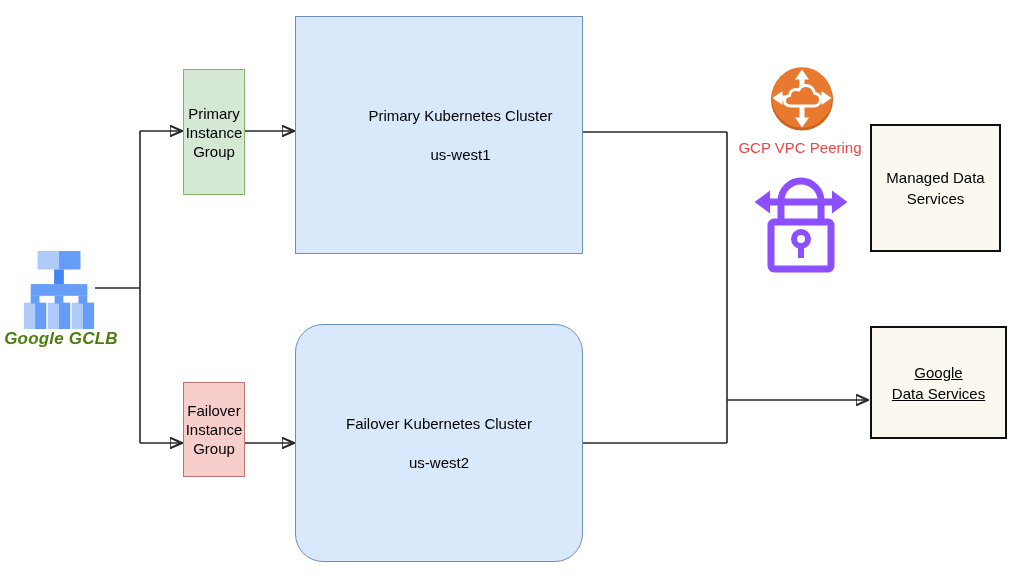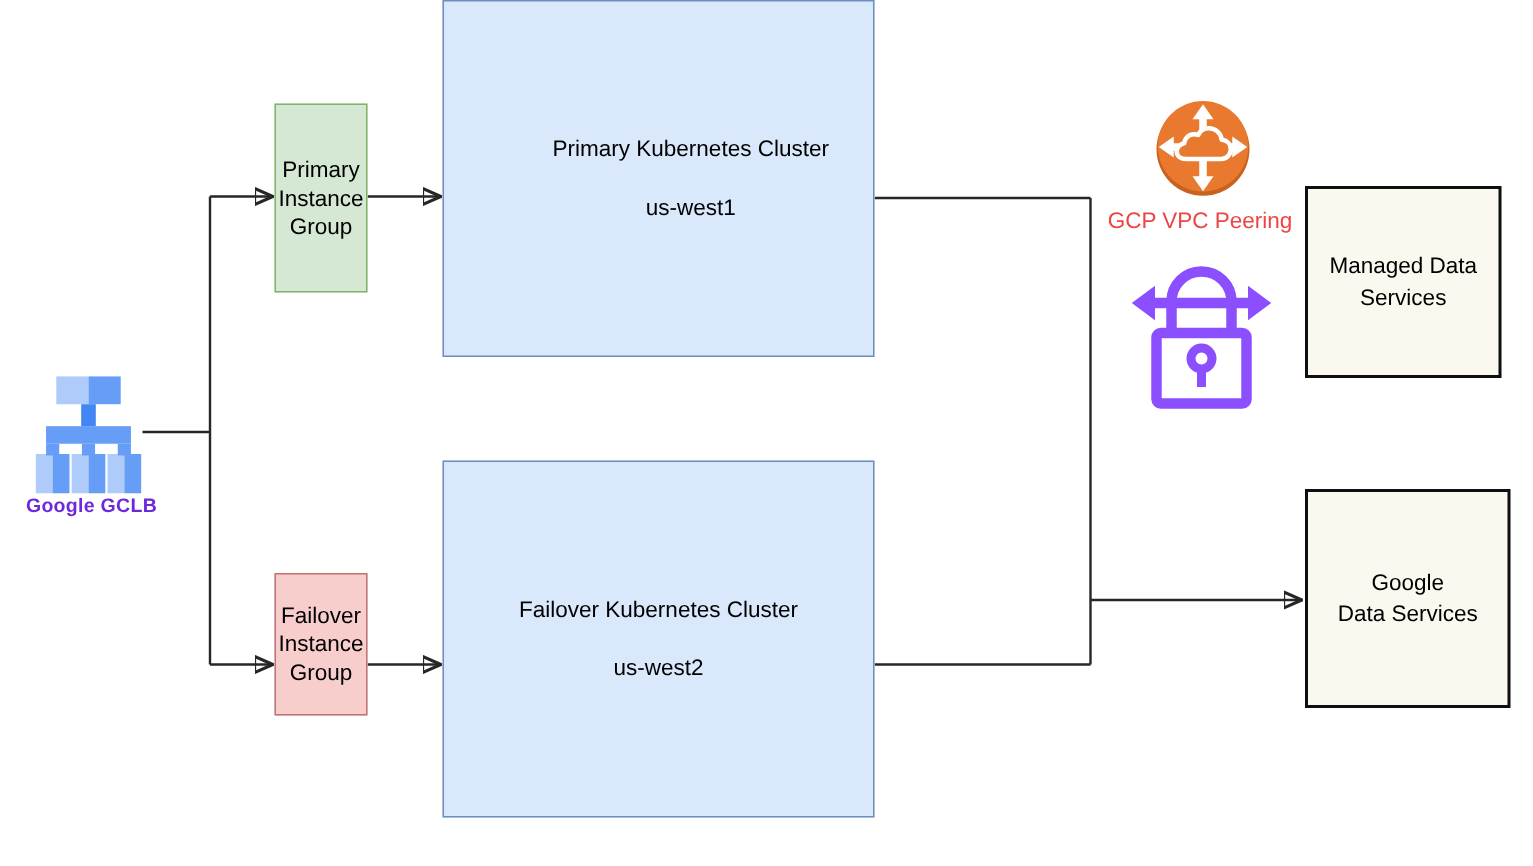--- a/index.html
+++ b/index.html
@@ -28,33 +28,33 @@
     font-size: 15px;
     z-index: 2;
   }
   .node .lbl { white-space: pre-line; }
 
   .ig { line-height: 19px; }
   .ig.primary  { left: 183px; top: 69px;  width: 62px; height: 126px; background: #d5e8d4; border: 1.5px solid #82b366; }
   .ig.failover { left: 183px; top: 382px; width: 62px; height: 95px; background: #f8cecc; border: 1.5px solid #bd7370; }
 
   .cluster { left: 295px; width: 288px; height: 238px; background: #dae8fc; border: 1.5px solid #6c8ebf; gap: 22px; }
-  .cluster.primary  { top: 0; padding-left: 43px; }
-  .cluster.failover { top: 307px; }
+  .cluster.primary  { top: 16px; padding-left: 43px; }
+  .cluster.failover { top: 324px; border-radius: 28px; }
 
   .dsvc { background: #faf8ef; border: 2px solid #0f0f0f; line-height: 21px; }
   .dsvc.managed { left: 870px; top: 124px; width: 131px; height: 128px; }
-  .dsvc.google  { left: 870px; top: 326px; width: 137px; height: 146px; }
+  .dsvc.google  { left: 870px; top: 326px; width: 137px; height: 113px; text-decoration: underline; }
 
   .abs { position: absolute; z-index: 2; }
 
   .gclb-label {
     position: absolute; left: 2px; top: 329px; width: 118px;
-    text-align: center; font-size: 13px; font-weight: bold;
-    color: #6d28d9; z-index: 2; letter-spacing: 0.2px;
+    text-align: center; font-size: 17px; font-weight: bold;
+    color: #4d7c0f; z-index: 2; letter-spacing: 0.2px; font-style: italic;
   }
   .peering-label {
     position: absolute; left: 734px; top: 139px; width: 132px;
     text-align: center; font-size: 15px; color: #ef4444; z-index: 2;
   }
 </style>
 </head>
 <body>
 
 <div class="canvas">

